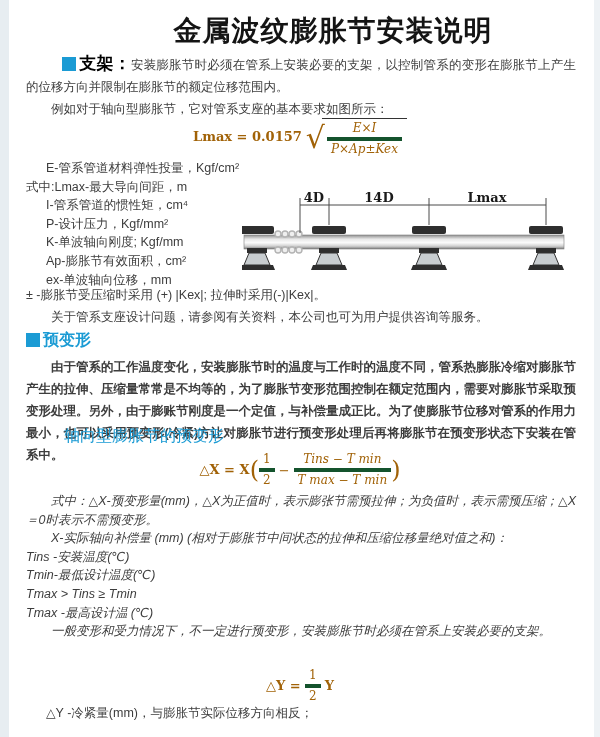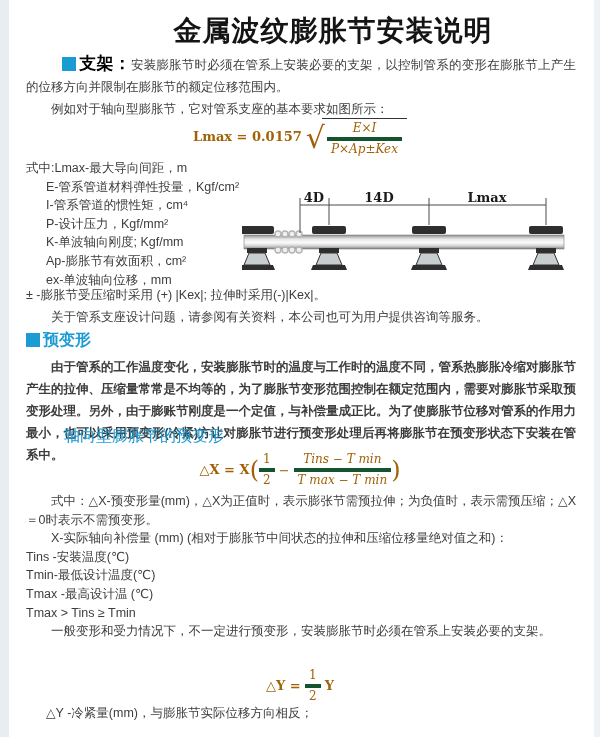--- a/index.html
+++ b/index.html
@@ -48,21 +48,21 @@
     font-size:12.5px; line-height:18.6px; text-align:left;
   }
   .def-line { margin:0; }
   .def-sub { padding-left:20px; }
 
   .diagram { position:absolute; left:242px; top:191px; }
   .dim-label { font-family:"DejaVu Serif","Liberation Serif",serif; font-weight:bold; font-size:13px; fill:#1a1a1a; }
 
   .axial-body {
     position:absolute; left:26px; right:24px; top:492px; margin:0;
-    font-size:12.5px; line-height:18.6px; text-align:justify;
+    font-size:12.5px; line-height:18.6px; text-align:justify;font-style:italic;
   }
   .axial-body p { margin:0; }
   .temp-line { margin-left:2.6em; }
 </style>
 </head>
 <body>
 
 <div class="page">
   <div class="edge-left"></div>
   <div class="edge-right"></div>
@@ -71,22 +71,22 @@
 
   <p class="para" style="top:53px;"><span class="lead-space"></span><span class="sq"></span><span class="bluehead">支架：</span><span>安装膨胀节时必须在管系上安装必要的支架，以控制管系的变形在膨胀节上产生的位移方向并限制在膨胀节的额定位移范围内。</span></p>
 
   <p class="para indent" style="top:98px;">例如对于轴向型膨胀节，它对管系支座的基本要求如图所示：</p>
 
   <div class="formula" style="top:118px;">
     <span class="f-bold">Lmax = 0.0157</span><span class="radical">√</span><span class="rad-body"><span class="frac ital"><span class="num">E×I</span><span class="den">P×Ap±Kex</span></span></span>
   </div>
 
   <div class="defs">
+    <p class="def-line def-sub">E-管系管道材料弹性投量，Kgf/cm²</p>
     <p class="def-line">式中:Lmax-最大导向间距，m</p>
-    <p class="def-line def-sub">E-管系管道材料弹性投量，Kgf/cm²</p>
     <p class="def-line def-sub">I-管系管道的惯性矩，cm⁴</p>
     <p class="def-line def-sub">P-设计压力，Kgf/mm²</p>
     <p class="def-line def-sub">K-单波轴向刚度; Kgf/mm</p>
     <p class="def-line def-sub">Ap-膨胀节有效面积，cm²</p>
     <p class="def-line def-sub">ex-单波轴向位移，mm</p>
   </div>
 
   <svg class="diagram" width="346" height="100" viewBox="0 0 346 100">
     <defs>
       <linearGradient id="pipeGrad" x1="0" y1="0" x2="0" y2="1">
@@ -159,22 +159,22 @@
 
   <div class="formula" style="top:452px;">
     <span class="f-bold">△X = X</span><span class="bigparen">(</span><span class="frac"><span class="num">1</span><span class="den">2</span></span><span class="minus">−</span><span class="frac ital"><span class="num">Tins − T min</span><span class="den">T max − T min</span></span><span class="bigparen">)</span>
   </div>
 
   <div class="axial-body">
     <p class="indent">式中：△X-预变形量(mm)，△X为正值时，表示膨张节需预拉伸；为负值时，表示需预压缩；△X＝0时表示不需预变形。</p>
     <p class="indent">X-实际轴向补偿量 (mm) (相对于膨胀节中间状态的拉伸和压缩位移量绝对值之和)：</p>
     <p class="temp-line">Tins -安装温度(℃)</p>
     <p class="temp-line">Tmin-最低设计温度(℃)</p>
+    <p class="temp-line">Tmax &gt; Tins ≥ Tmin</p>
     <p class="temp-line">Tmax -最高设计温  (℃)</p>
-    <p class="temp-line">Tmax &gt; Tins ≥ Tmin</p>
     <p class="indent">一般变形和受力情况下，不一定进行预变形，安装膨胀节时必须在管系上安装必要的支架。</p>
   </div>
 
 
   <div class="formula" style="top:668px;">
     <span class="f-bold">△Y =</span>
     <span class="frac"><span class="num">1</span><span class="den">2</span></span>
     <span class="f-bold">Y</span>
   </div>
 

